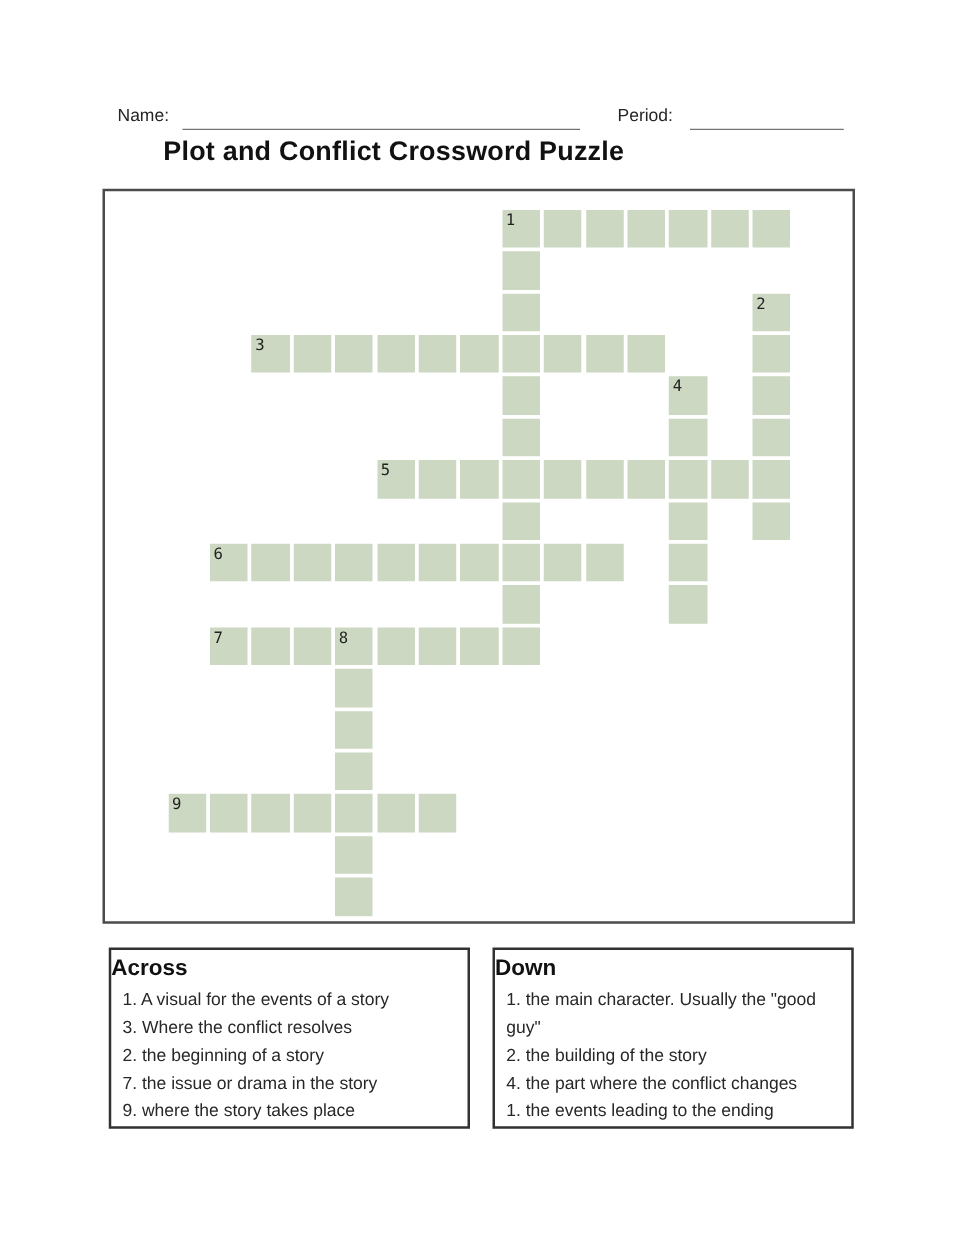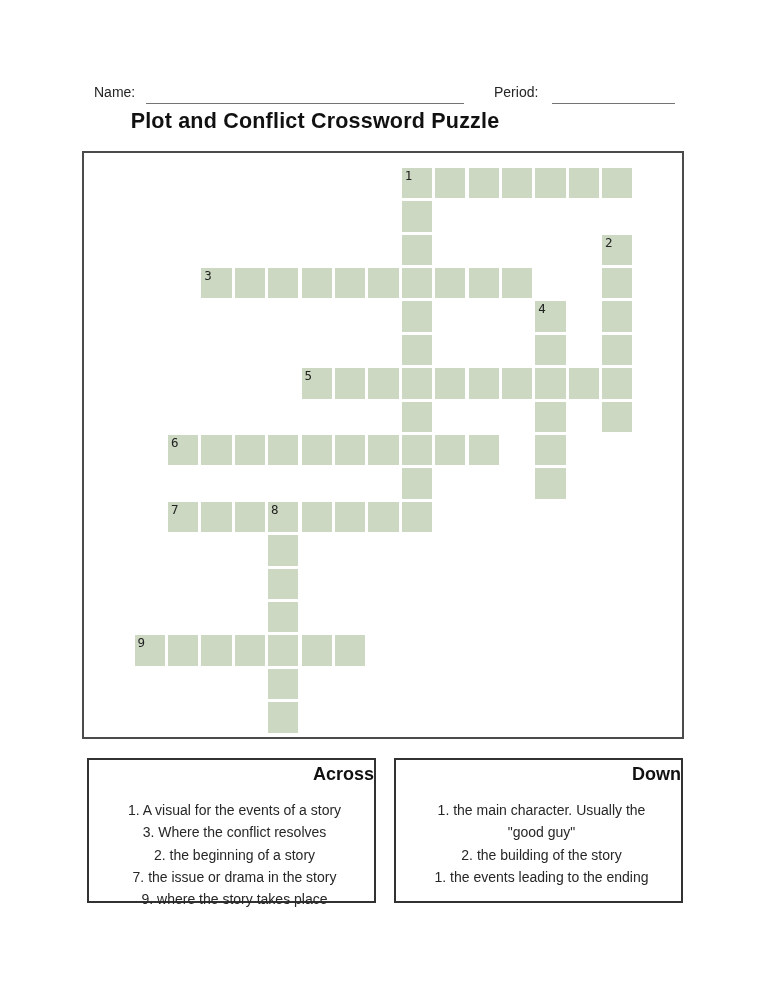--- a/index.html
+++ b/index.html
@@ -27,25 +27,25 @@
     color:#222;font-family:"DejaVu Sans Mono","Liberation Mono",monospace;
   }
   
   .clue-box{
     position:absolute;top:758px;width:289px;height:145px;
     border:2.5px solid #323232;box-sizing:border-box;background:#fff;
   }
   .clue-box.across{left:87px;}
   .clue-box.down{left:394px;}
   .clue-title{
-    margin:4px 0 2px 0;text-align:right;font-size:18px;font-weight:700;color:#111;padding-left:26px;
+    margin:4px 0 2px 0;text-align:left;font-size:18px;font-weight:700;color:#111;
   }
   .clue-list{
-    list-style:none;margin:13px;padding:1px 3px 0 9px;
-    font-size:14px;line-height:22.3px;color:#272727;text-align:center;
+    list-style:none;margin:0;padding:1px 3px 0 9px;
+    font-size:14px;line-height:22.3px;color:#272727;
   }
 </style>
 </head>
 <body>
 
 <span class="hdr-label" style="left:94px;top:84px;">Name:</span>
 <span class="fill-line" style="left:146px;top:85px;width:318px;"></span>
 
 <span class="hdr-label" style="left:494px;top:84px;">Period:</span>
 <span class="fill-line" style="left:552px;top:85px;width:123px;"></span>
@@ -155,15 +155,16 @@
       <li>7. the issue or drama in the story</li>
       <li>9. where the story takes place</li>
     </ul>
 </div>
 
 <div class="clue-box down">
   <div class="clue-title">Down</div>
   <ul class="clue-list">
       <li>1. the main character. Usually the "good guy"</li>
       <li>2. the building of the story</li>
+      <li>4. the part where the conflict changes</li>
       <li>1. the events leading to the ending</li>
     </ul>
 </div>
 
 </body></html>

